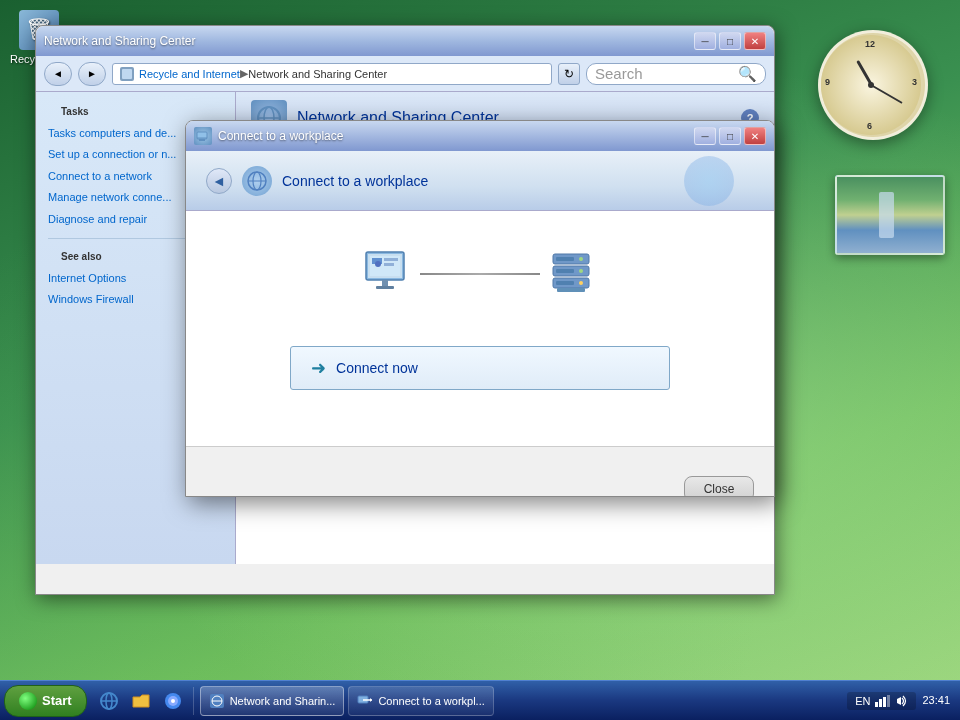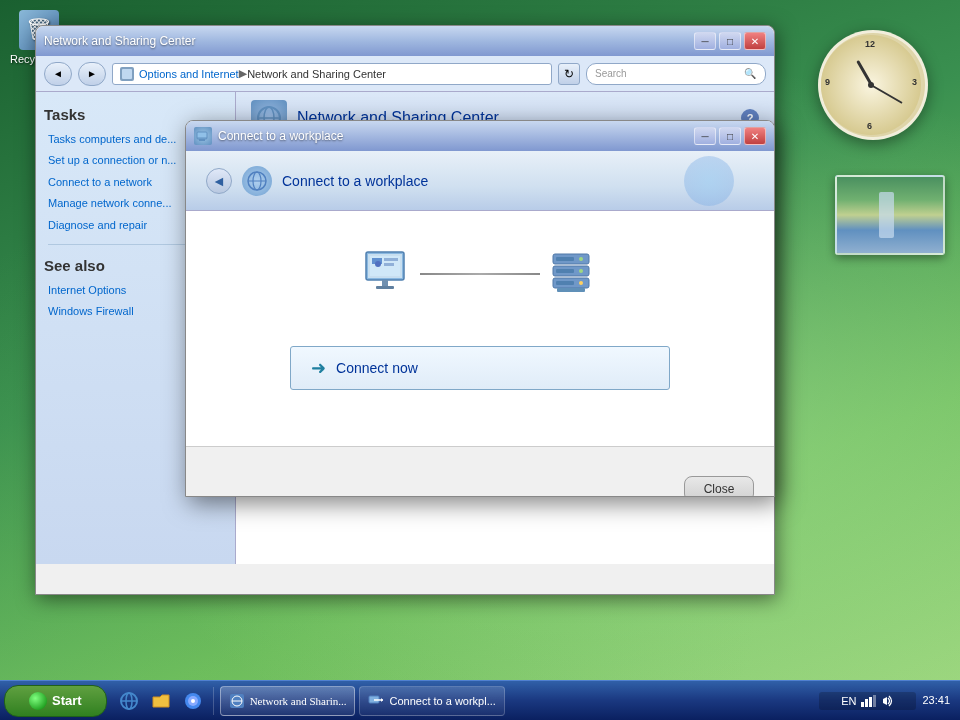--- a/index.html
+++ b/index.html
@@ -206,21 +206,21 @@
     }
     .search-field {
       width: 180px;
       height: 22px;
       background: white;
       border: 1px solid #90a8c8;
       border-radius: 10px;
       display: flex;
       align-items: center;
       padding: 0 8px;
-      font-size: 10px;
+      font-size: 15px;
       color: #999;
     }
     .refresh-btn {
       width: 22px;
       height: 22px;
       background: linear-gradient(180deg, #e8f0fa, #c0d0e8);
       border: 1px solid #90a8c8;
       border-radius: 3px;
       display: flex;
       align-items: center;
@@ -237,24 +237,24 @@
 
     
     .sidebar {
       width: 200px;
       background: linear-gradient(180deg, #d8e8f8 0%, #c8d8f0 100%);
       border-right: 1px solid #aac;
       padding: 10px 0;
       overflow-y: auto;
     }
     .sidebar-section-title {
-      font-size: 15px;
+      font-size: 10px;
       font-weight: bold;
       color: #333;
-      padding: 4px 8px 6px;
+      padding: 4px 25px 6px;
     }
     .sidebar-item {
       padding: 3px 12px;
       font-size: 11px;
       color: #0066cc;
       cursor: pointer;
       line-height: 1.4;
     }
     .sidebar-divider {
       height: 1px;
@@ -520,21 +520,21 @@
       right: 0;
       height: 40px;
       background: linear-gradient(180deg, #3060a8 0%, #1a3880 50%, #0a2060 100%);
       display: flex;
       align-items: center;
       padding: 0 4px;
       border-top: 1px solid #5080d0;
     }
     .start-btn {
       height: 32px;
-      padding: 0 24px;
+      padding: 0 14px;
       background: linear-gradient(180deg, #60a040, #308020);
       border-radius: 14px;
       display: flex;
       align-items: center;
       gap: 5px;
       cursor: pointer;
       color: white;
       font-size: 13px;
       font-weight: bold;
       border: 1px solid #20601a;
@@ -572,37 +572,36 @@
       gap: 5px;
       cursor: pointer;
       color: white;
       font-size: 11px;
       min-width: 120px;
       margin: 0 2px;
     }
     .taskbar-app-btn.active {
       background: linear-gradient(180deg, rgba(255,255,255,0.25), rgba(255,255,255,0.08));
       border-color: rgba(255,255,255,0.4);
-      font-family: Liberation Serif, serif;
     }
     .taskbar-right {
       margin-left: auto;
       display: flex;
       align-items: center;
       gap: 6px;
       padding-right: 6px;
       color: white;
       font-size: 11px;
     }
     .sys-tray {
       display: flex;
       align-items: center;
       gap: 4px;
       background: rgba(0,0,0,0.2);
-      padding: 2px 22px;
+      padding: 2px 8px;
       border-radius: 3px;
     }
     .clock-display {
       font-size: 11px;
       color: white;
       text-align: right;
       line-height: 1.3;
     }
 
     
@@ -647,21 +646,21 @@
   </div>
 
   <div class="address-bar">
     <div class="nav-btn">◄</div>
     <div class="nav-btn">►</div>
     <div class="address-field">
       <svg class="address-icon" viewBox="0 0 16 16">
         <rect x="1" y="1" width="14" height="14" rx="2" fill="#80a0c0"></rect>
         <rect x="3" y="3" width="10" height="10" rx="1" fill="#c0d8f0"></rect>
       </svg>
-      <span style="color:#0066cc;">Options and Internet</span>
+      <span style="color:#0066cc;">Recycle and Internet</span>
       <span class="breadcrumb-separator"> ▶ </span>
       <span>Network and Sharing Center</span>
     </div>
     <div class="refresh-btn">↻</div>
     <div class="search-field">
       <span style="color:#999;">Search</span>
       <span style="margin-left:auto;color:#aaa;">🔍</span>
     </div>
   </div>
 

